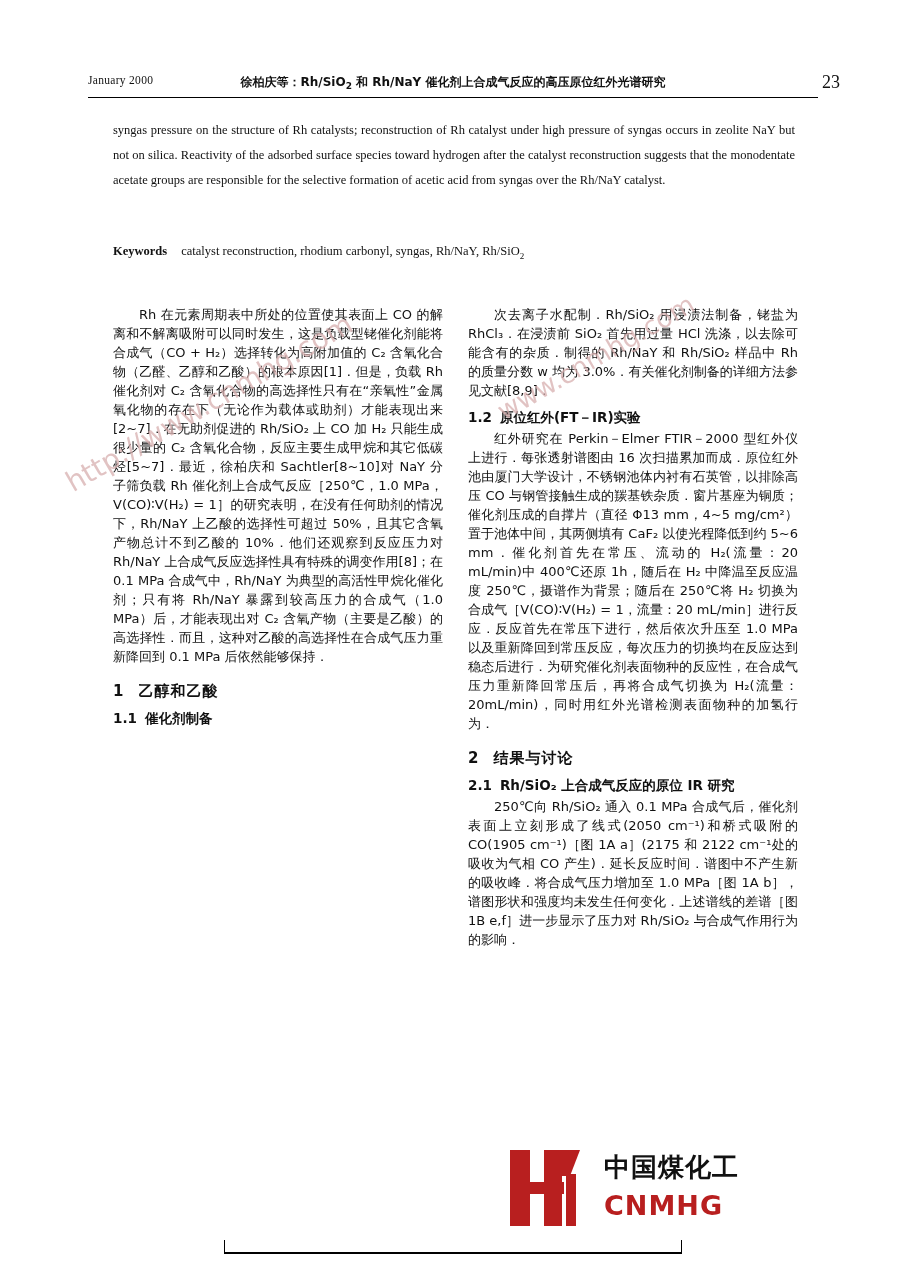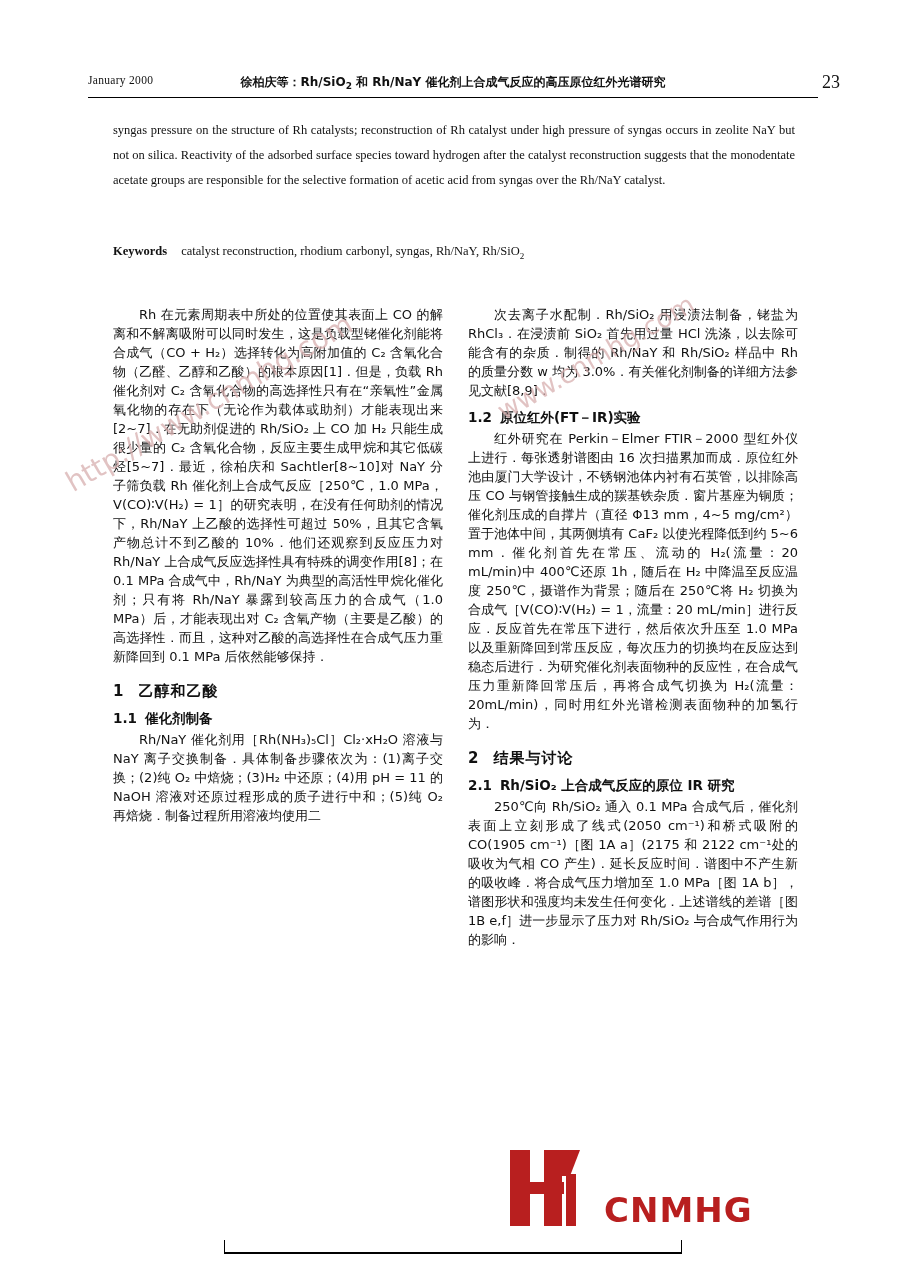--- a/index.html
+++ b/index.html
@@ -176,21 +176,21 @@
     font-weight: 700;
     color: #111;
     font-family: "DejaVu Sans", sans-serif;
     letter-spacing: 1px;
     white-space: nowrap;
   }
   .logo-en {
     position: absolute;
     left: 96px;
     top: 42px;
-    font-size: 34px;
+    font-size: 27px;
     font-weight: 700;
     color: #111;
     font-family: "DejaVu Sans", sans-serif;
     letter-spacing: 1px;
   }
   .logo-en .red { color: #b81f1f; }
 
   
   .bottom-rule {
     position: absolute;
@@ -232,21 +232,20 @@
     <p>Rh 在元素周期表中所处的位置使其表面上 CO 的解离和不解离吸附可以同时发生，这是负载型铑催化剂能将合成气（CO + H₂）选择转化为高附加值的 C₂ 含氧化合物（乙醛、乙醇和乙酸）的根本原因[1]．但是，负载 Rh 催化剂对 C₂ 含氧化合物的高选择性只有在“亲氧性”金属氧化物的存在下（无论作为载体或助剂）才能表现出来[2~7]．在无助剂促进的 Rh/SiO₂ 上 CO 加 H₂ 只能生成很少量的 C₂ 含氧化合物，反应主要生成甲烷和其它低碳烃[5~7]．最近，徐柏庆和 Sachtler[8~10]对 NaY 分子筛负载 Rh 催化剂上合成气反应［250℃，1.0 MPa，V(CO)∶V(H₂) = 1］的研究表明，在没有任何助剂的情况下，Rh/NaY 上乙酸的选择性可超过 50%，且其它含氧产物总计不到乙酸的 10%．他们还观察到反应压力对 Rh/NaY 上合成气反应选择性具有特殊的调变作用[8]；在 0.1 MPa 合成气中，Rh/NaY 为典型的高活性甲烷化催化剂；只有将 Rh/NaY 暴露到较高压力的合成气（1.0 MPa）后，才能表现出对 C₂ 含氧产物（主要是乙酸）的高选择性．而且，这种对乙酸的高选择性在合成气压力重新降回到 0.1 MPa 后依然能够保持．</p>
 
     <h2 class="sec">
       <span class="num">1</span><span>乙醇和乙酸</span>
     </h2>
 
     <h3 class="subsec">
       <span class="num">1.1</span><span>催化剂制备</span>
     </h3>
 
-    <p>Rh/NaY 催化剂用［Rh(NH₃)₅Cl］Cl₂·xH₂O 溶液与 NaY 离子交换制备．具体制备步骤依次为：(1)离子交换；(2)纯 O₂ 中焙烧；(3)H₂ 中还原；(4)用 pH = 11 的 NaOH 溶液对还原过程形成的质子进行中和；(5)纯 O₂ 再焙烧．制备过程所用溶液均使用二</p>
   </div>
 
   <div class="col col-right">
     <p>次去离子水配制．Rh/SiO₂ 用浸渍法制备，铑盐为 RhCl₃．在浸渍前 SiO₂ 首先用过量 HCl 洗涤，以去除可能含有的杂质．制得的 Rh/NaY 和 Rh/SiO₂ 样品中 Rh 的质量分数 w 均为 3.0%．有关催化剂制备的详细方法参见文献[8,9]．</p>
 
     <h3 class="subsec">
       <span class="num">1.2</span><span>原位红外(FT－IR)实验</span>
     </h3>
 
     <p>红外研究在 Perkin－Elmer FTIR－2000 型红外仪上进行．每张透射谱图由 16 次扫描累加而成．原位红外池由厦门大学设计，不锈钢池体内衬有石英管，以排除高压 CO 与钢管接触生成的羰基铁杂质．窗片基座为铜质；催化剂压成的自撑片（直径 Φ13 mm，4~5 mg/cm²）置于池体中间，其两侧填有 CaF₂ 以使光程降低到约 5~6 mm．催化剂首先在常压、流动的 H₂(流量：20 mL/min)中 400℃还原 1h，随后在 H₂ 中降温至反应温度 250℃，摄谱作为背景；随后在 250℃将 H₂ 切换为合成气［V(CO)∶V(H₂) = 1，流量：20 mL/min］进行反应．反应首先在常压下进行，然后依次升压至 1.0 MPa 以及重新降回到常压反应，每次压力的切换均在反应达到稳态后进行．为研究催化剂表面物种的反应性，在合成气压力重新降回常压后，再将合成气切换为 H₂(流量：20mL/min)，同时用红外光谱检测表面物种的加氢行为．</p>
@@ -266,20 +265,21 @@
   <div class="wm-diag2">www.cnmhg.com</div>
 
   <div class="logo-block">
     <svg class="logo-mark" viewBox="0 0 86 80">
       <rect x="2" y="2" width="20" height="76" fill="#b81f1f"></rect>
       <rect x="2" y="34" width="54" height="12" fill="#b81f1f"></rect>
       <rect x="36" y="2" width="18" height="76" fill="#b81f1f"></rect>
       <polygon points="52,2 72,2 62,28 52,28" fill="#b81f1f"></polygon>
       <rect x="58" y="26" width="10" height="52" fill="#b81f1f"></rect>
     </svg>
+    <div class="logo-cn">中国煤化工</div>
     <div class="logo-en">
       <span class="red">CNMHG</span>
     </div>
   </div>
 
   <div class="bottom-tick" style="left:224px"></div>
   <div class="bottom-rule"></div>
   <div class="bottom-tick" style="left:681px"></div>
 
 </div>

